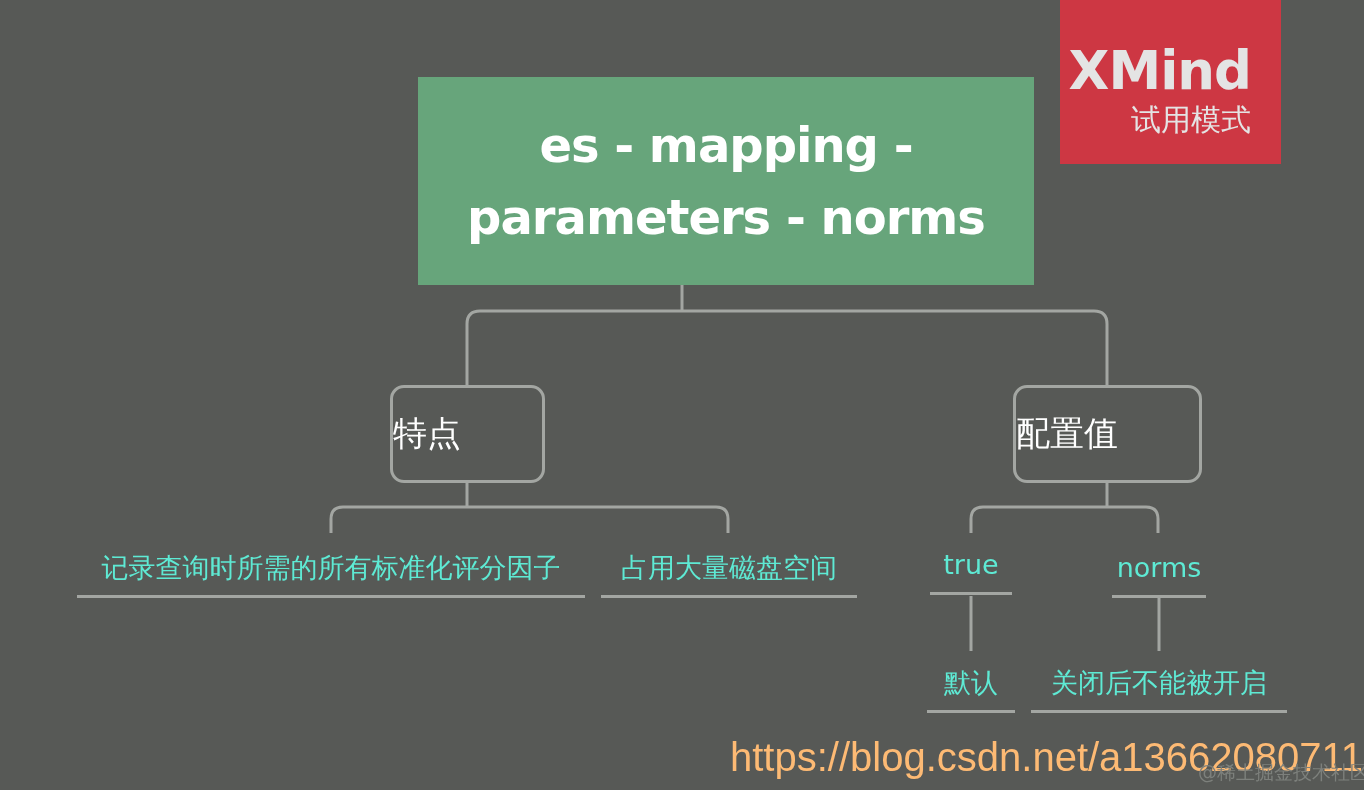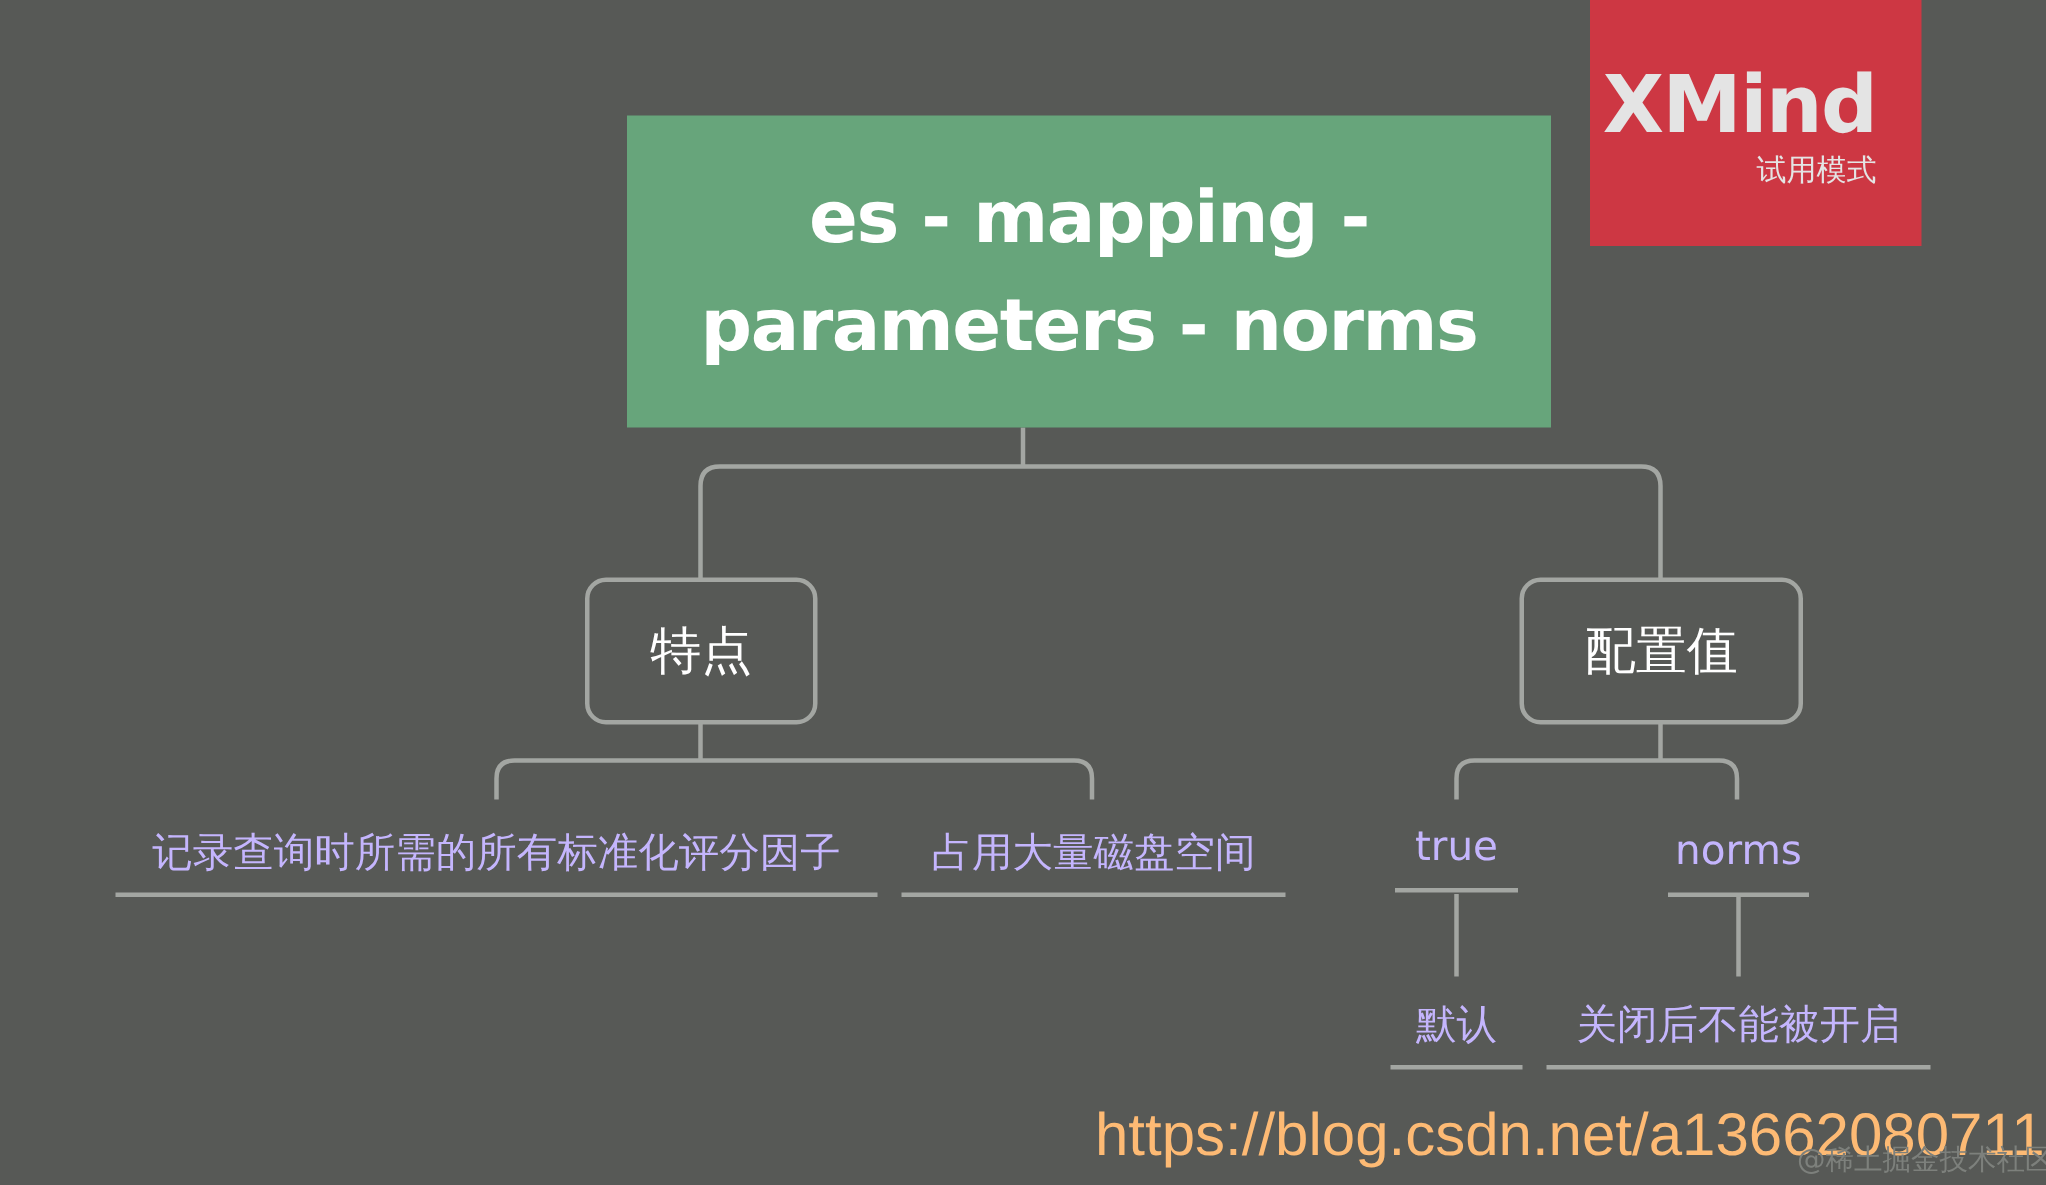--- a/index.html
+++ b/index.html
@@ -17,43 +17,43 @@
     text-align: center;
     color: #ffffff; font-weight: bold; font-size: 48px; line-height: 72px;
     font-family: "DejaVu Sans", sans-serif;
     letter-spacing: -1px;
     margin-left: 44px;
   }
   .root span { display: block; }
   .branch {
     border: 3px solid #a3a6a2; border-radius: 14px;
     box-sizing: border-box;
-    display: flex; align-items: center; justify-content: center;
+    display: flex; align-items: center; justify-content: flex-start;
     color: #ffffff; font-size: 34px;
     font-family: Liberation Serif, serif;
   }
   .leaf {
-    color: #c4b5fd; font-size: 27px; text-align: center;
+    color: #5eead4; font-size: 27px; text-align: center;
     font-family: "DejaVu Sans", sans-serif;
     border-bottom: 3px solid #a3a6a2;
     box-sizing: border-box;
     display: flex; align-items: center; justify-content: center;
   }
   .badge {
     left: 1060px; top: 0; width: 221px; height: 164px;
     background: #cd3743;
   }
   .badge .brand {
     position: absolute; right: 30px; top: 40px;
     color: #e4e4e4; font-weight: bold; font-size: 53px;
     font-family: "DejaVu Sans", sans-serif; letter-spacing: -1px;
   }
   .badge .mode {
     position: absolute; right: 30px; top: 100px;
-    color: #e4e4e4; font-size: 20px;
+    color: #e4e4e4; font-size: 30px;
     font-family: Liberation Sans, sans-serif;
   }
   .watermark {
     left: 730px; top: 735px; color: #fdba74; font-size: 40px;
     font-family: "Liberation Sans", sans-serif; white-space: nowrap;
   }
   .watermark2 {
     left: 1198px; top: 760px; color: #7d807c; font-size: 19px;
     font-family: "DejaVu Sans", sans-serif; white-space: nowrap;
   }

